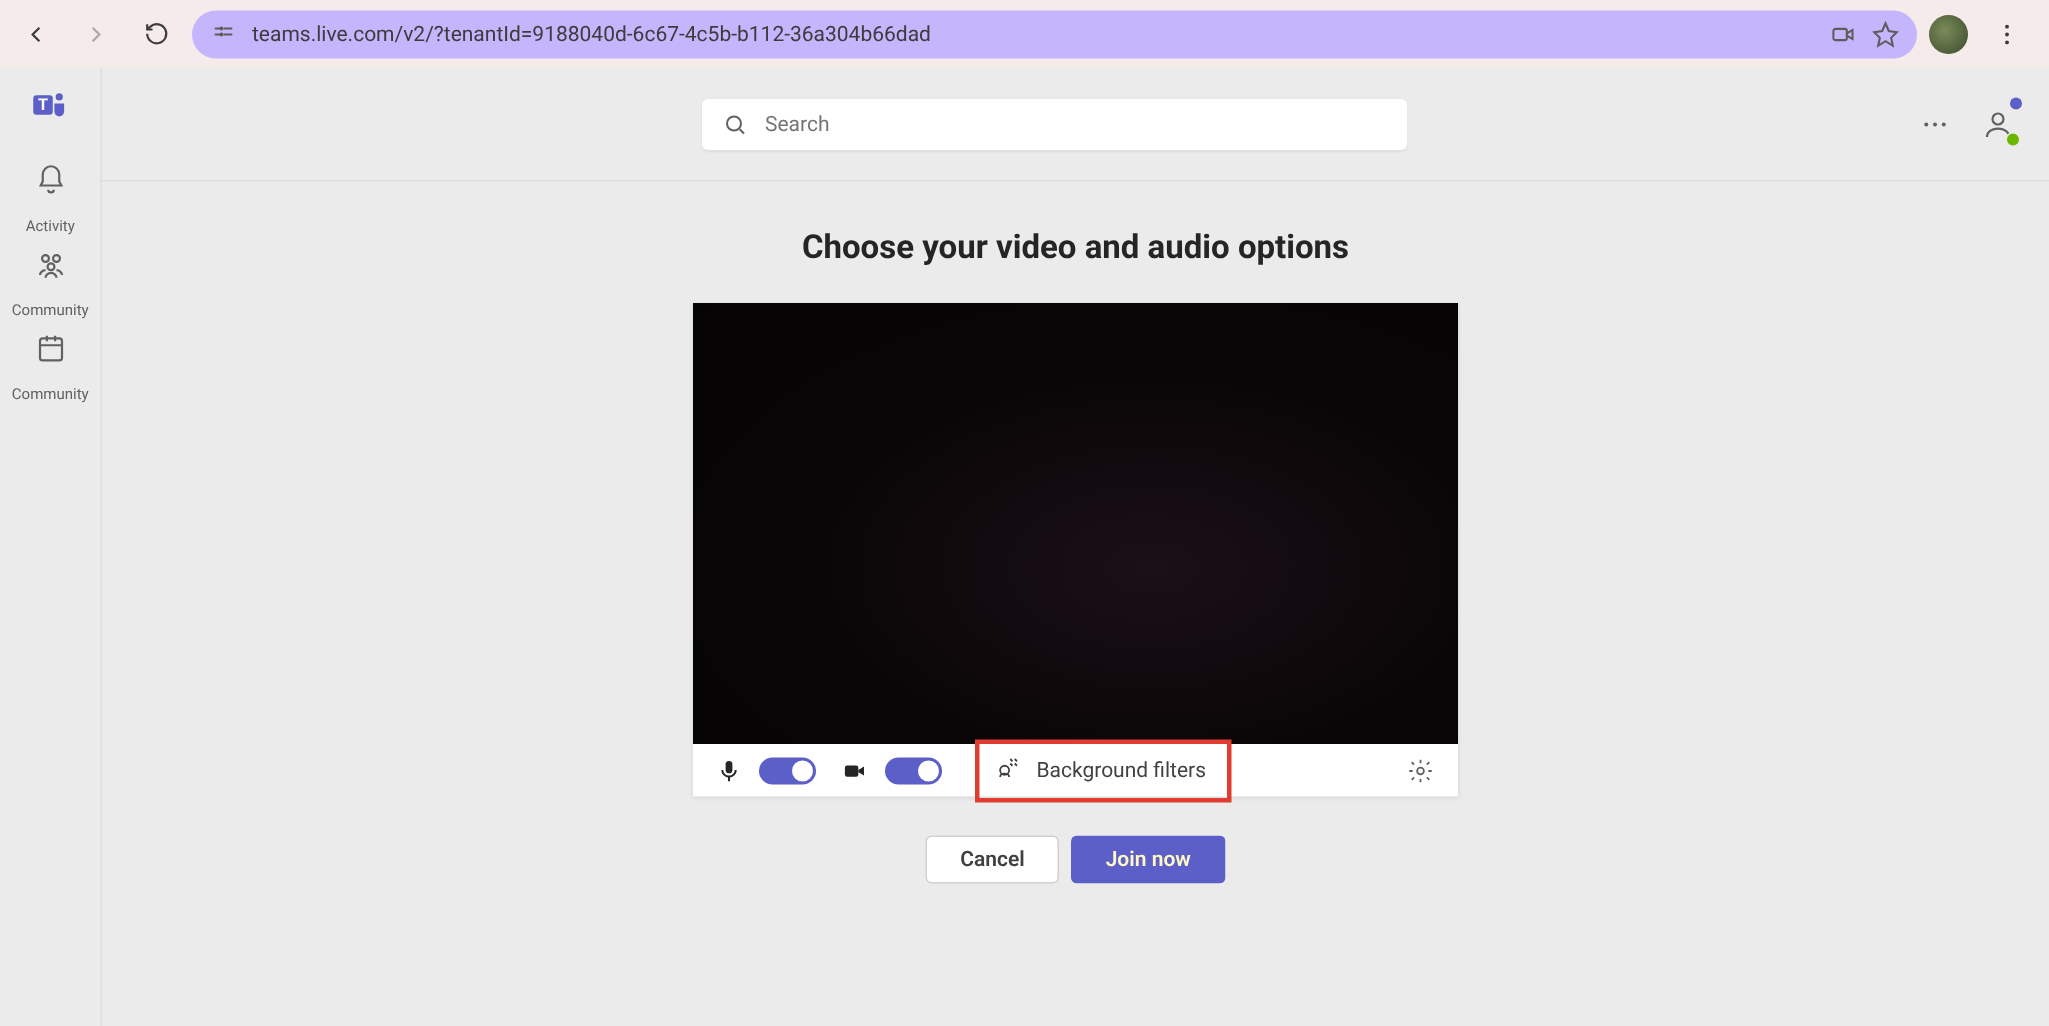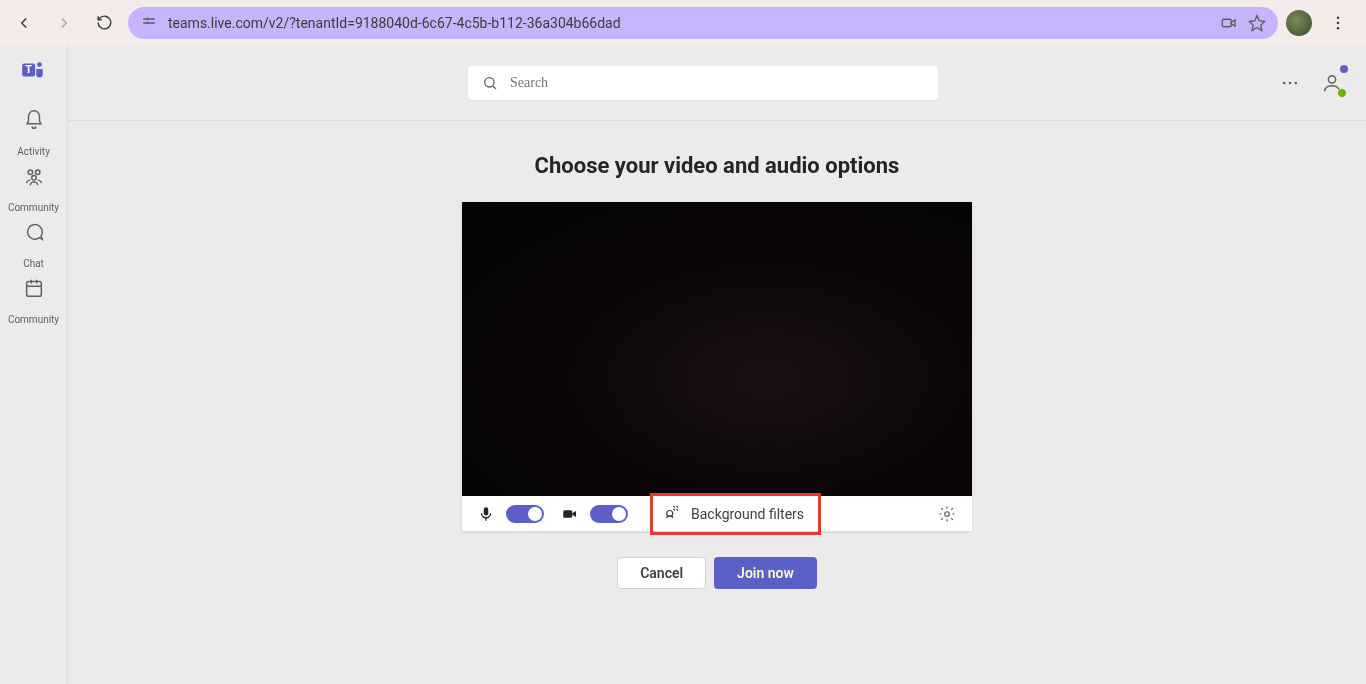--- a/index.html
+++ b/index.html
@@ -133,21 +133,20 @@
       box-shadow: 0 1px 2px rgba(0,0,0,0.06);
       color: #616161;
     }
     .search-box input {
       border: none;
       outline: none;
       flex: 1;
       font-size: 14px;
       color: #14532d;
       background: transparent;
-      font-family: Liberation Serif, serif;
     }
     .top-right {
       margin-left: auto;
       display: flex;
       align-items: center;
       gap: 18px;
       color: #616161;
       position: relative;
     }
     .profile-wrap {
@@ -367,26 +366,20 @@
       <span>Activity</span>
     </div>
     <div class="nav-item">
       <svg viewBox="0 0 24 24" fill="none" stroke="currentColor" stroke-width="1.6">
           <circle cx="8" cy="8" r="2.5"></circle>
           <circle cx="16" cy="8" r="2.5"></circle>
           <circle cx="12" cy="14" r="2.5"></circle>
           <path d="M4 20c0-2 2-3.5 4-3.5M20 20c0-2-2-3.5-4-3.5M8 22c0-2 2-3.5 4-3.5s4 1.5 4 3.5"></path>
         </svg>
       <span>Community</span>
-    </div>
-    <div class="nav-item">
-      <svg viewBox="0 0 24 24" fill="none" stroke="currentColor" stroke-width="1.6">
-          <path d="M21 12a8 8 0 1 0-3 6.2L21 20l-1.3-3.5A8 8 0 0 0 21 12z"></path>
-        </svg>
-      <span>Chat</span>
     </div>
     <div class="nav-item">
       <svg viewBox="0 0 24 24" fill="none" stroke="currentColor" stroke-width="1.6">
           <rect x="4" y="5" width="16" height="16" rx="2"></rect>
           <path d="M4 10h16M9 3v4M15 3v4"></path>
         </svg>
       <span>Community</span>
     </div>
   </div>
 

